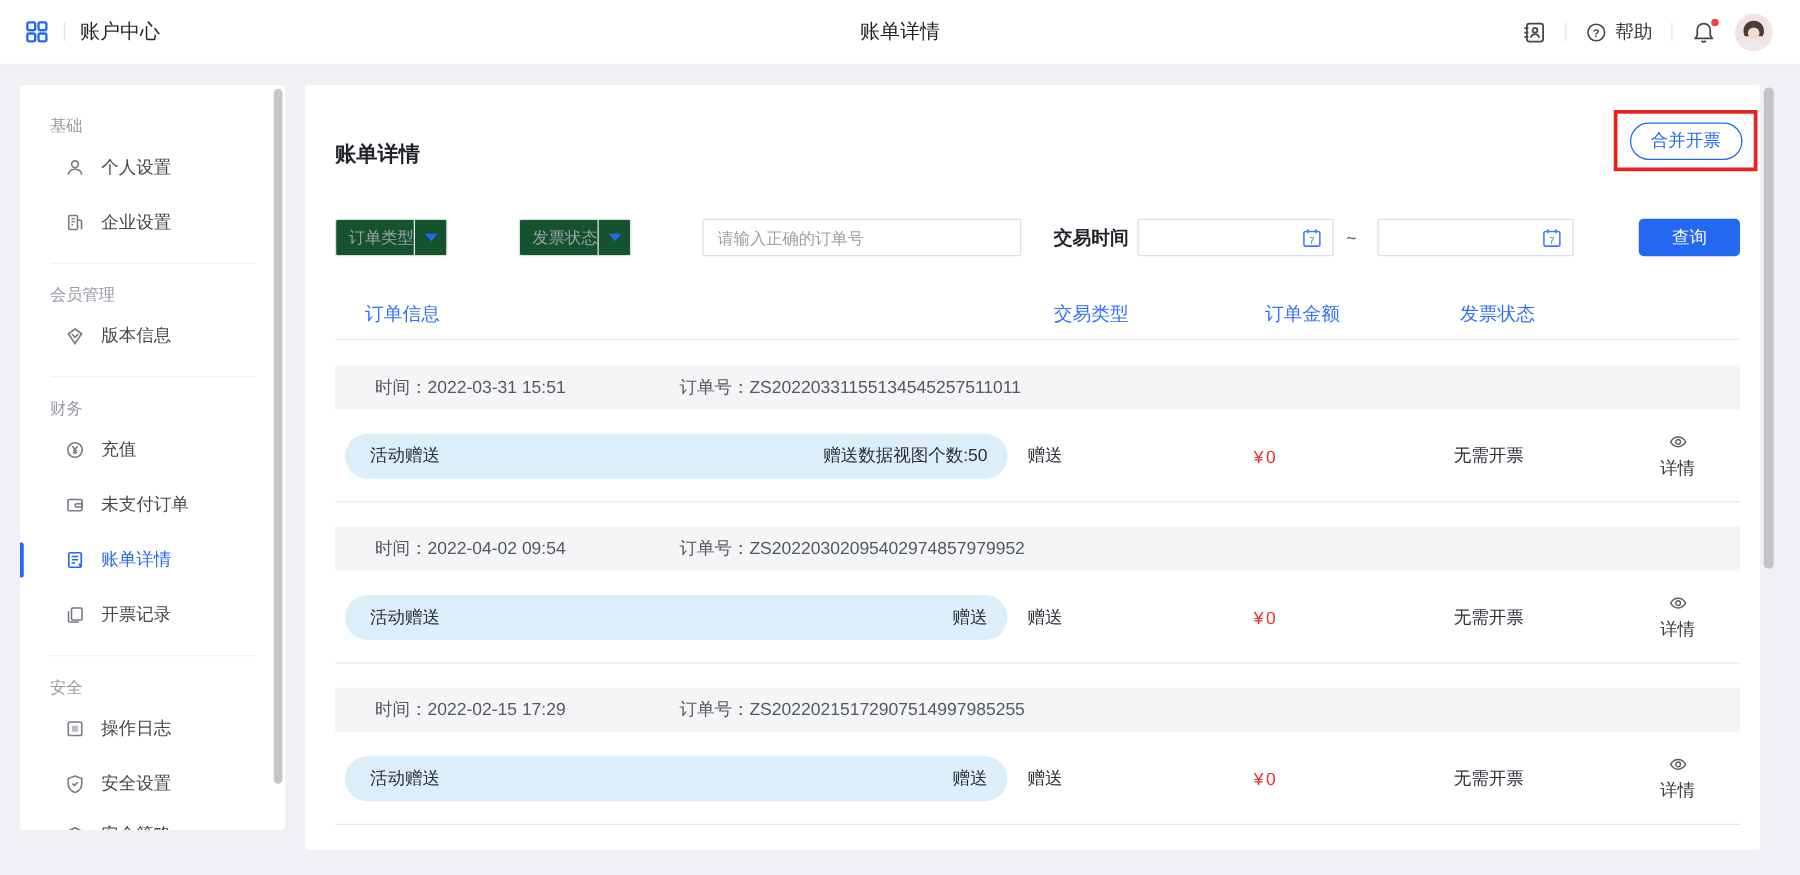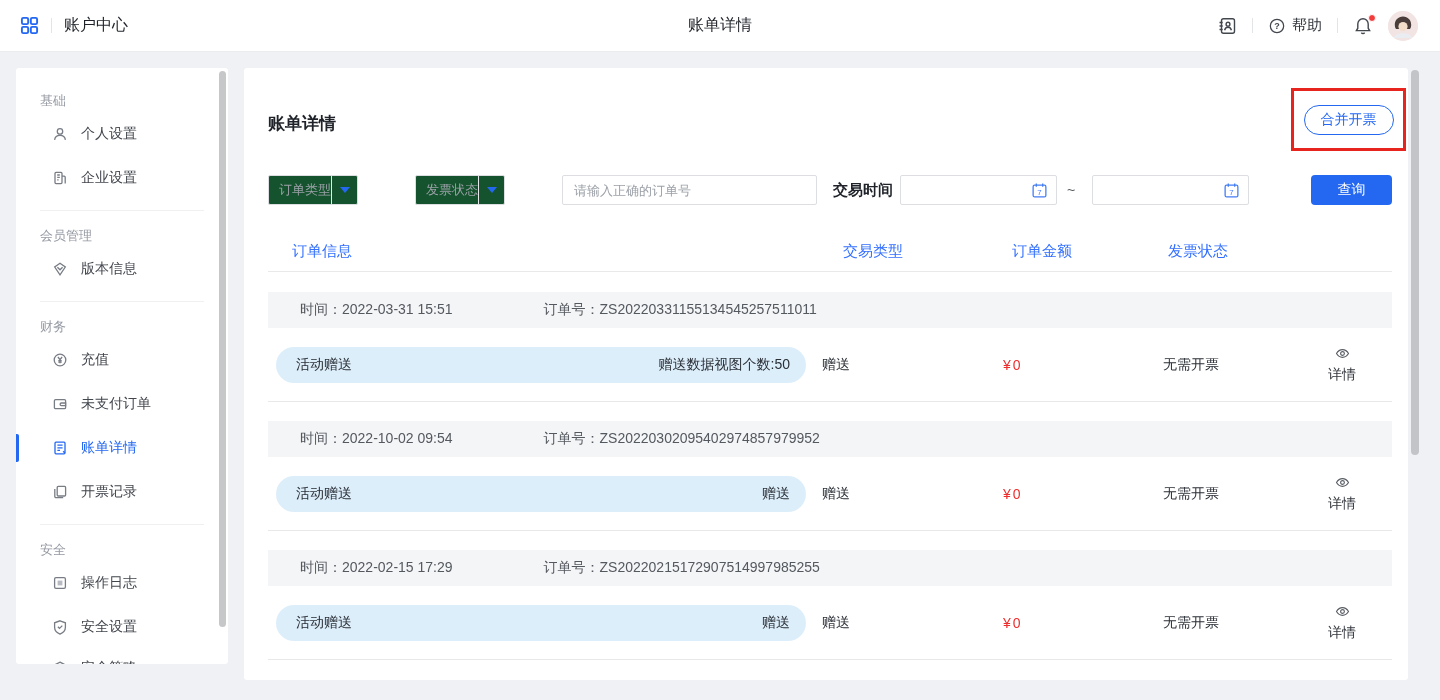--- a/index.html
+++ b/index.html
@@ -33,33 +33,33 @@
   .sb-item{position:relative;height:40px;margin-top:4px;display:flex;align-items:center;gap:13px;padding-left:36px;font-size:14px;color:#42464d;cursor:pointer;}
   .sb-item svg{flex:0 0 auto;}
   .sb-item.active{color:var(--accent);}
   .sb-active-bar{position:absolute;left:0;top:6px;width:3px;height:28px;background:var(--accent);border-radius:0 2px 2px 0;}
   .sb-div{height:1px;background:#eef0f2;margin:12px 24px 6px 24px;}
   .sb-item-partial{position:absolute;top:576px;left:0;right:0;}
 
   
   .main-card{position:absolute;left:244px;top:68px;width:1164px;height:612px;background:#fff;border-radius:3px;padding:0 16px 0 24px;}
   .main-title{padding-top:44px;font-size:17px;font-weight:700;color:var(--text-dark);}
-  .annotation-box{position:absolute;top:20px;right:2px;width:115px;height:63px;border:3px solid var(--annotation-red);display:flex;align-items:center;justify-content:center;pointer-events:none;}
+  .annotation-box{position:absolute;top:20px;right:2px;width:115px;height:49px;border:3px solid var(--annotation-red);display:flex;align-items:center;justify-content:center;pointer-events:none;}
   .merge-btn{pointer-events:auto;width:90px;height:30px;border:1px solid var(--accent);border-radius:15px;background:#fff;color:var(--accent);font-size:14px;display:flex;align-items:center;justify-content:center;cursor:pointer;}
 
   
   .filter-row{margin-top:40px;display:flex;align-items:center;}
   .select{width:90px;height:30px;border:1px solid var(--border);border-radius:2px;display:flex;align-items:center;cursor:pointer;background:#14532d;}
   .select .ph{flex:1;padding-left:10px;font-size:13px;color:#9ca1a8;}
   .select .caret-box{width:26px;height:100%;border-left:1px solid #e7e8ea;display:flex;align-items:center;justify-content:center;}
   .caret{width:0;height:0;border-left:5px solid transparent;border-right:5px solid transparent;border-top:6px solid var(--accent);}
   .sel-gap{margin-right:57px;}
   .order-input{width:255px;height:30px;border:1px solid var(--border);border-radius:2px;padding:0 11px;font-size:13px;color:#333;outline:none;font-family:inherit;}
   .order-input::placeholder{color:#9ca1a8;}
-  .time-label{margin-left:16px;font-size:15px;font-weight:700;color:var(--text-dark);}
+  .time-label{margin-left:26px;font-size:15px;font-weight:700;color:var(--text-dark);}
   .date-input{margin-left:7px;width:157px;height:30px;border:1px solid var(--border);border-radius:2px;display:flex;align-items:center;justify-content:flex-end;padding-right:8px;cursor:text;background:#fff;}
   .tilde{margin:0 10px;color:#55595f;}
   .query-btn{margin-left:auto;width:81px;height:30px;background:var(--accent);border:none;border-radius:4px;color:#fff;font-size:14px;cursor:pointer;font-family:inherit;}
 
   
   .tbl-grid{display:grid;grid-template-columns:545px 175px 160px 180px 1fr;align-items:center;}
   .tbl-header{margin-top:27px;height:40px;border-bottom:1px solid #e8e9eb;color:var(--table-header-blue);font-size:15px;}
   .th1{padding-left:24px;} .th2{padding-left:30px;} .th3{padding-left:24px;} .th4{padding-left:20px;}
   .band{margin-top:19px;height:36px;background:var(--band-bg);display:flex;align-items:center;padding-left:32px;font-size:14px;color:#54585f;gap:33px;}
   .band .bi2{margin-left:58px;}
@@ -286,21 +286,21 @@
       <svg width="15" height="15" viewBox="0 0 16 16" fill="none" stroke="#595d64" stroke-width="1.2">
         <path d="M1.6 8S4 3.9 8 3.9 14.4 8 14.4 8 12 12.1 8 12.1 1.6 8 1.6 8Z"></path>
             <circle cx="8" cy="8" r="2"></circle>
       </svg>
       <span>详情</span>
     </span></span>
   </div>
   <div class="g-div"></div>
 
   <div class="band">
-    <span><span>时间：</span><span>2022-10-02 09:54</span></span>
+    <span><span>时间：</span><span>2022-04-02 09:54</span></span>
     <span class="bi2"><span>订单号：</span><span>ZS20220302095402974857979952</span></span>
   </div>
   <div class="tbl-grid g-row">
     <div>
         <div class="pill">
       <span>活动赠送</span>
       <span>赠送</span>
     </div>
       </div>
     <span class="c2">赠送</span>

